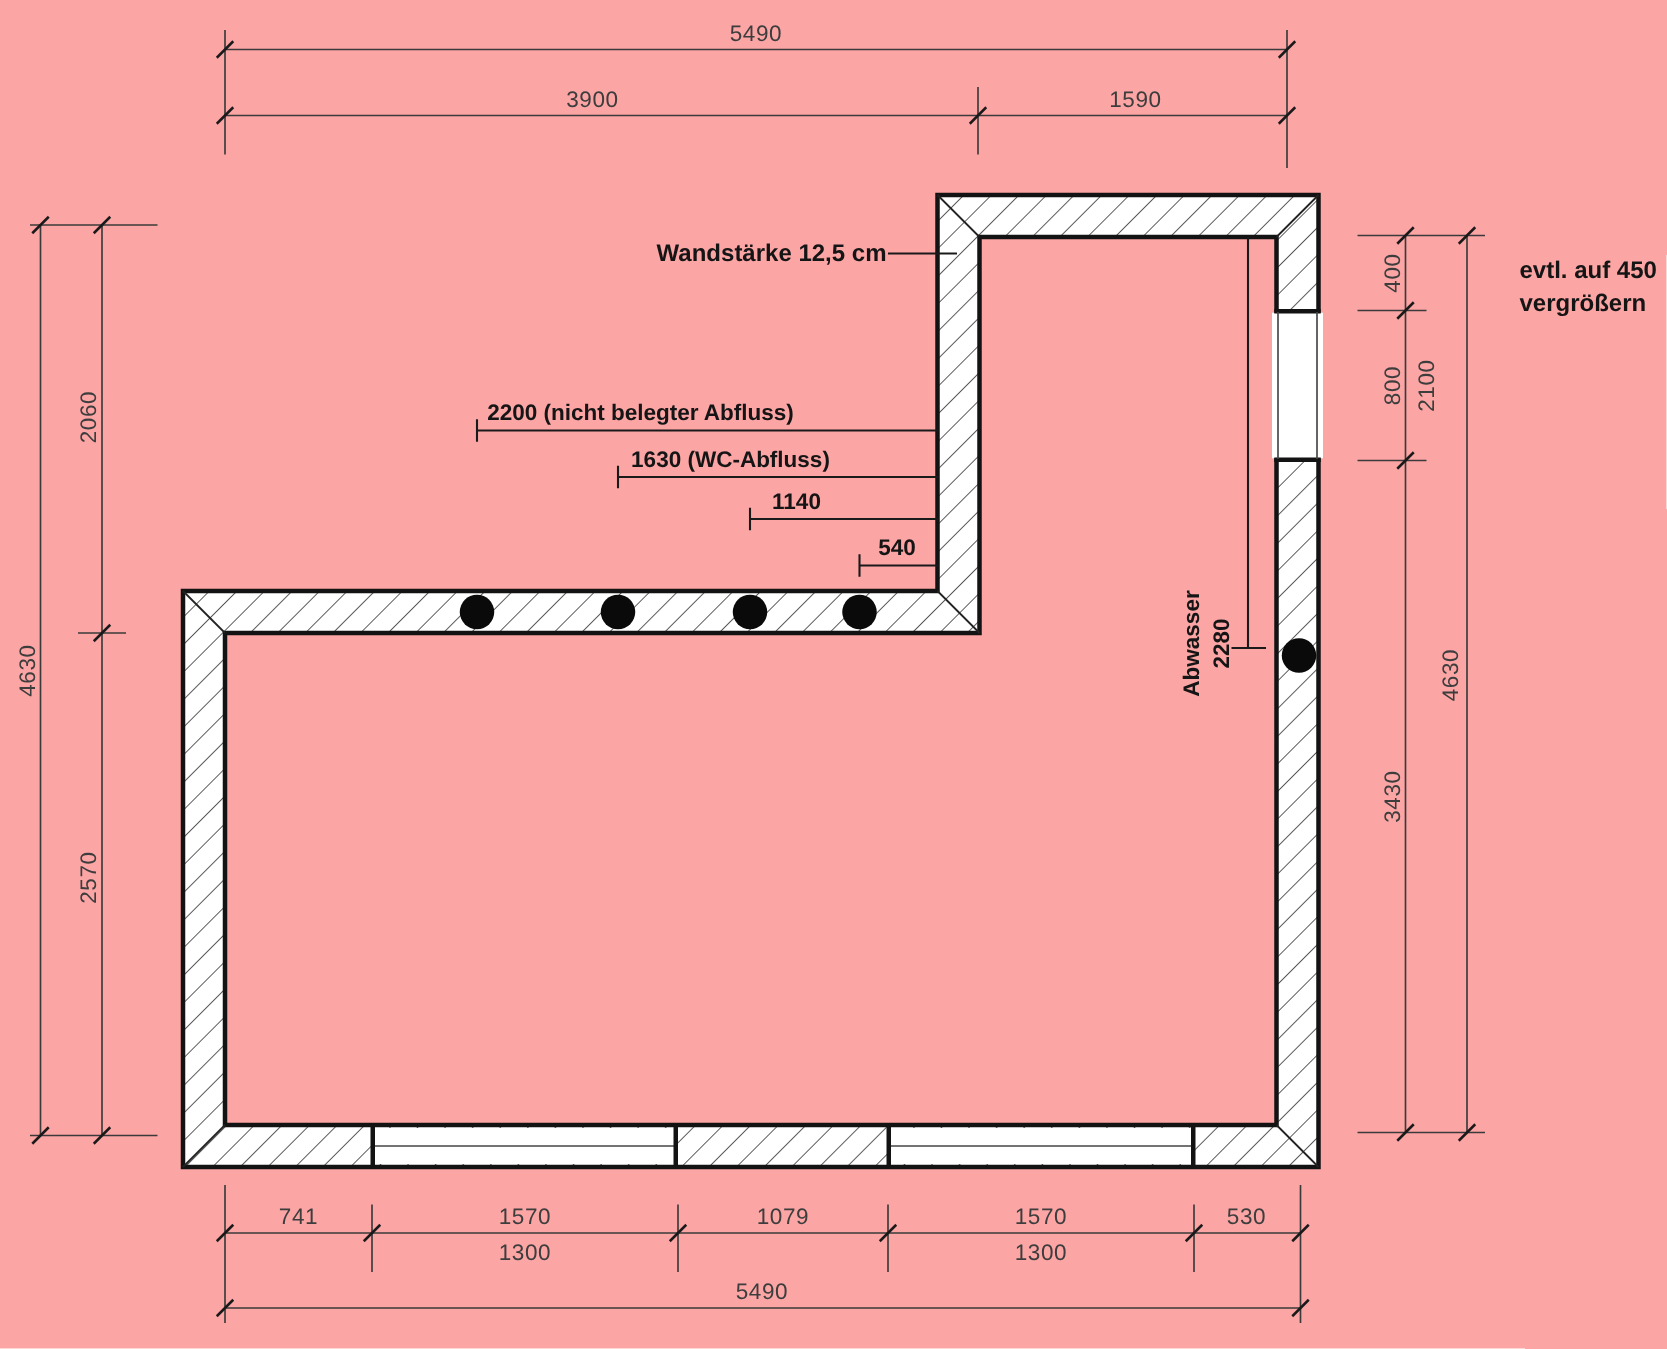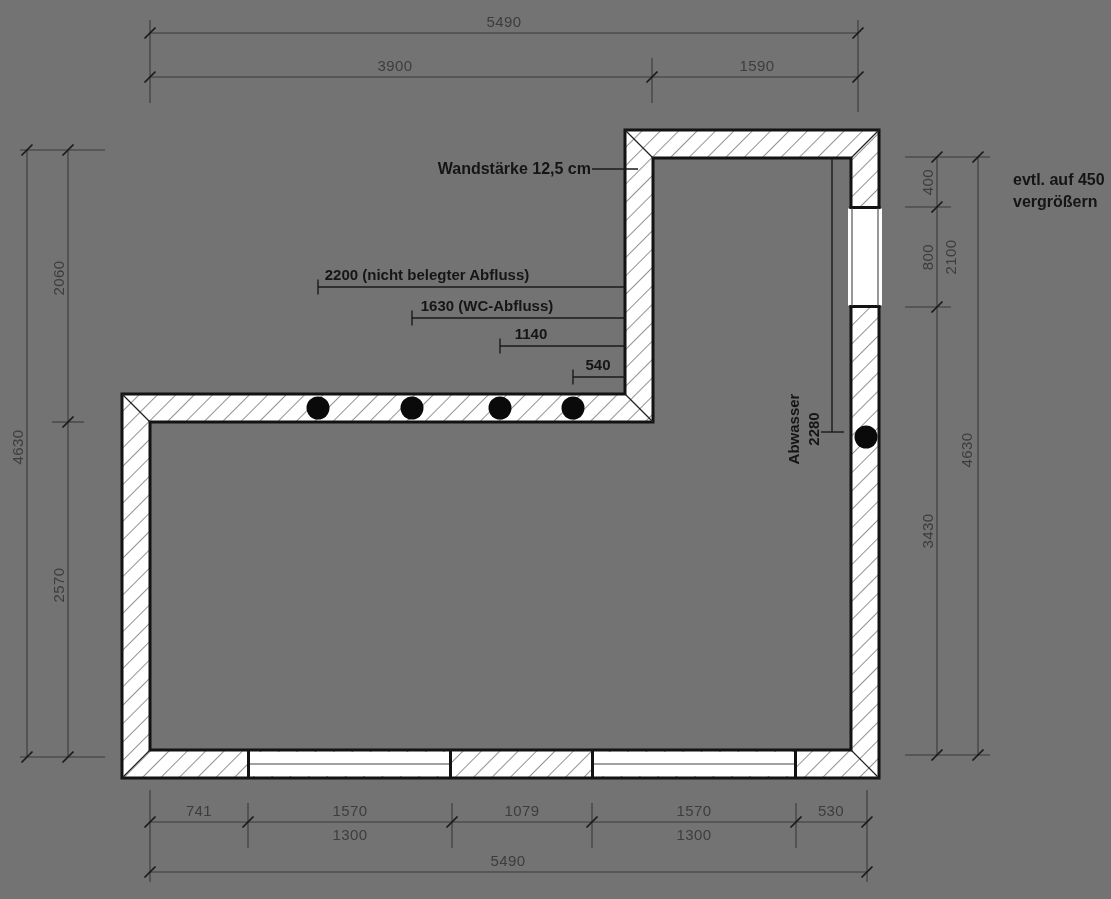--- a/index.html
+++ b/index.html
@@ -1,16 +1,16 @@
 <!DOCTYPE html>
 <html><head>
 <meta charset="utf-8">
 <style>
   html,body{margin:0;padding:0;background:#ffffff;}
-  .stage{position:relative;width:1111px;height:899px;background:#737373;overflow:hidden;
+  .stage{position:relative;width:1111px;height:899px;background:#fca5a5;overflow:hidden;
          font-family:"Liberation Sans",sans-serif;}
   svg{position:absolute;left:0;top:0;}
   text{user-select:none;}
   .dim{font:15px "Liberation Sans",sans-serif;fill:#3d3d3d;letter-spacing:.4px;}
   .ann{font:600 16px "Liberation Sans",sans-serif;fill:#151515;}
   .ann-sm{font:600 15px "Liberation Sans",sans-serif;fill:#151515;}
   .thin{stroke:#3a3a3a;stroke-width:1.1;fill:none;}
   .leader{stroke:#1a1a1a;stroke-width:1.4;fill:none;}
   .tick{stroke:#1a1a1a;stroke-width:1.7;fill:none;}
   .wall{stroke:#131313;stroke-width:3;fill:url(#hatch);fill-rule:evenodd;}

